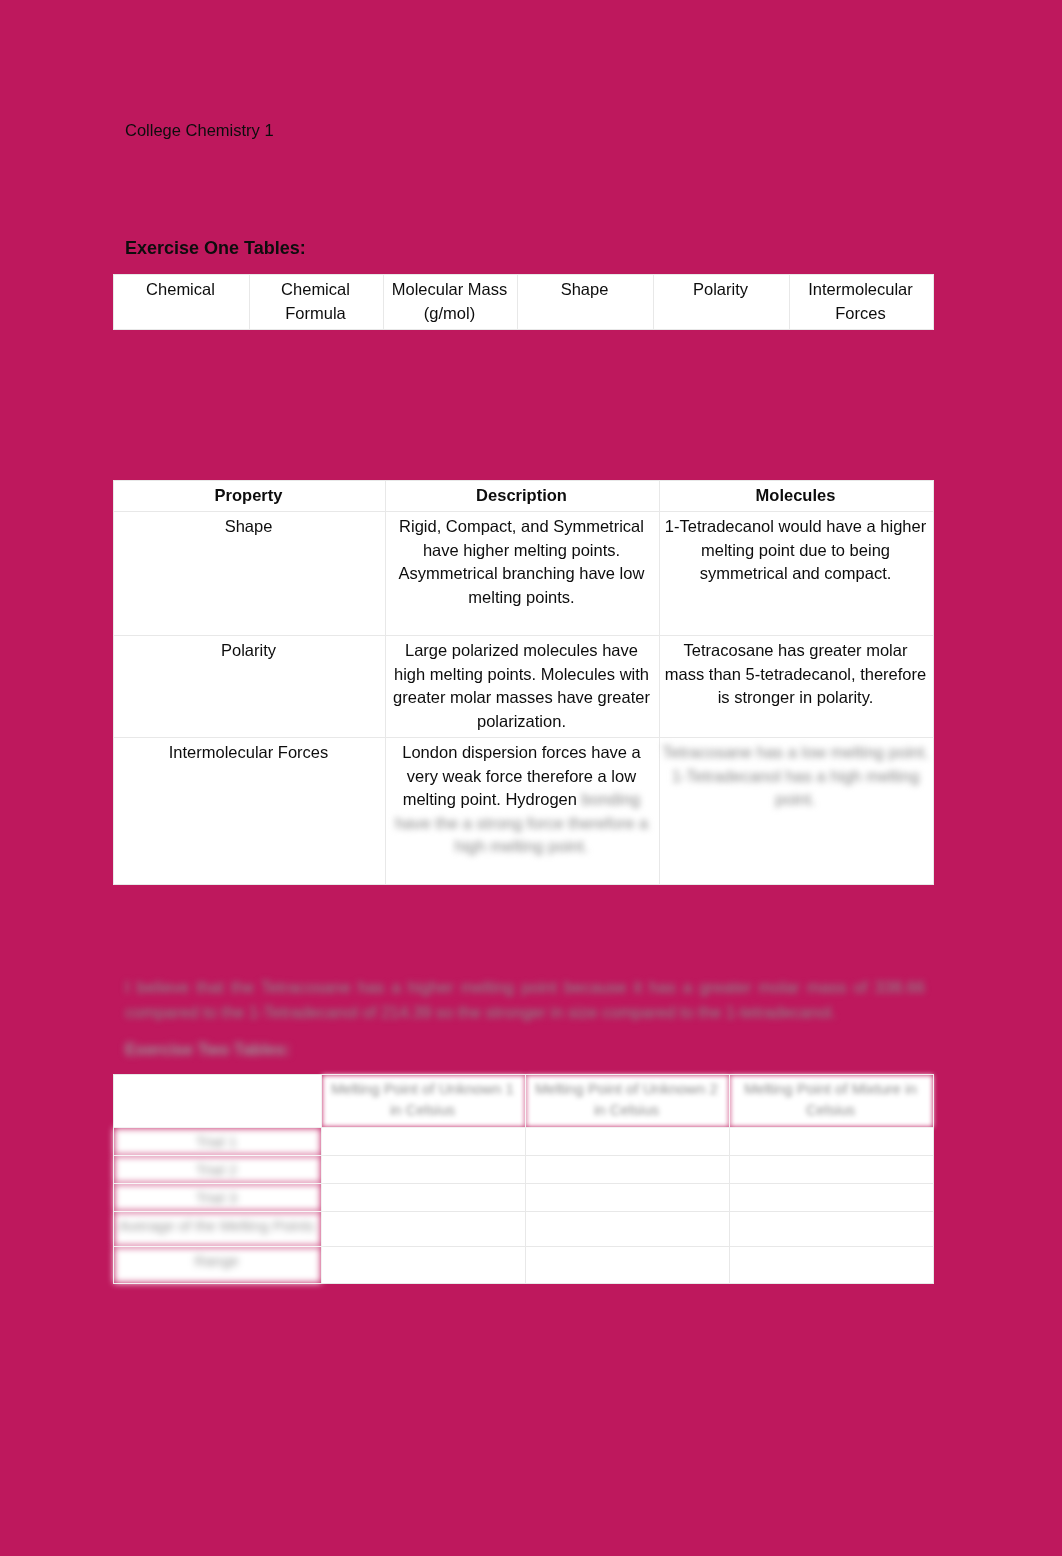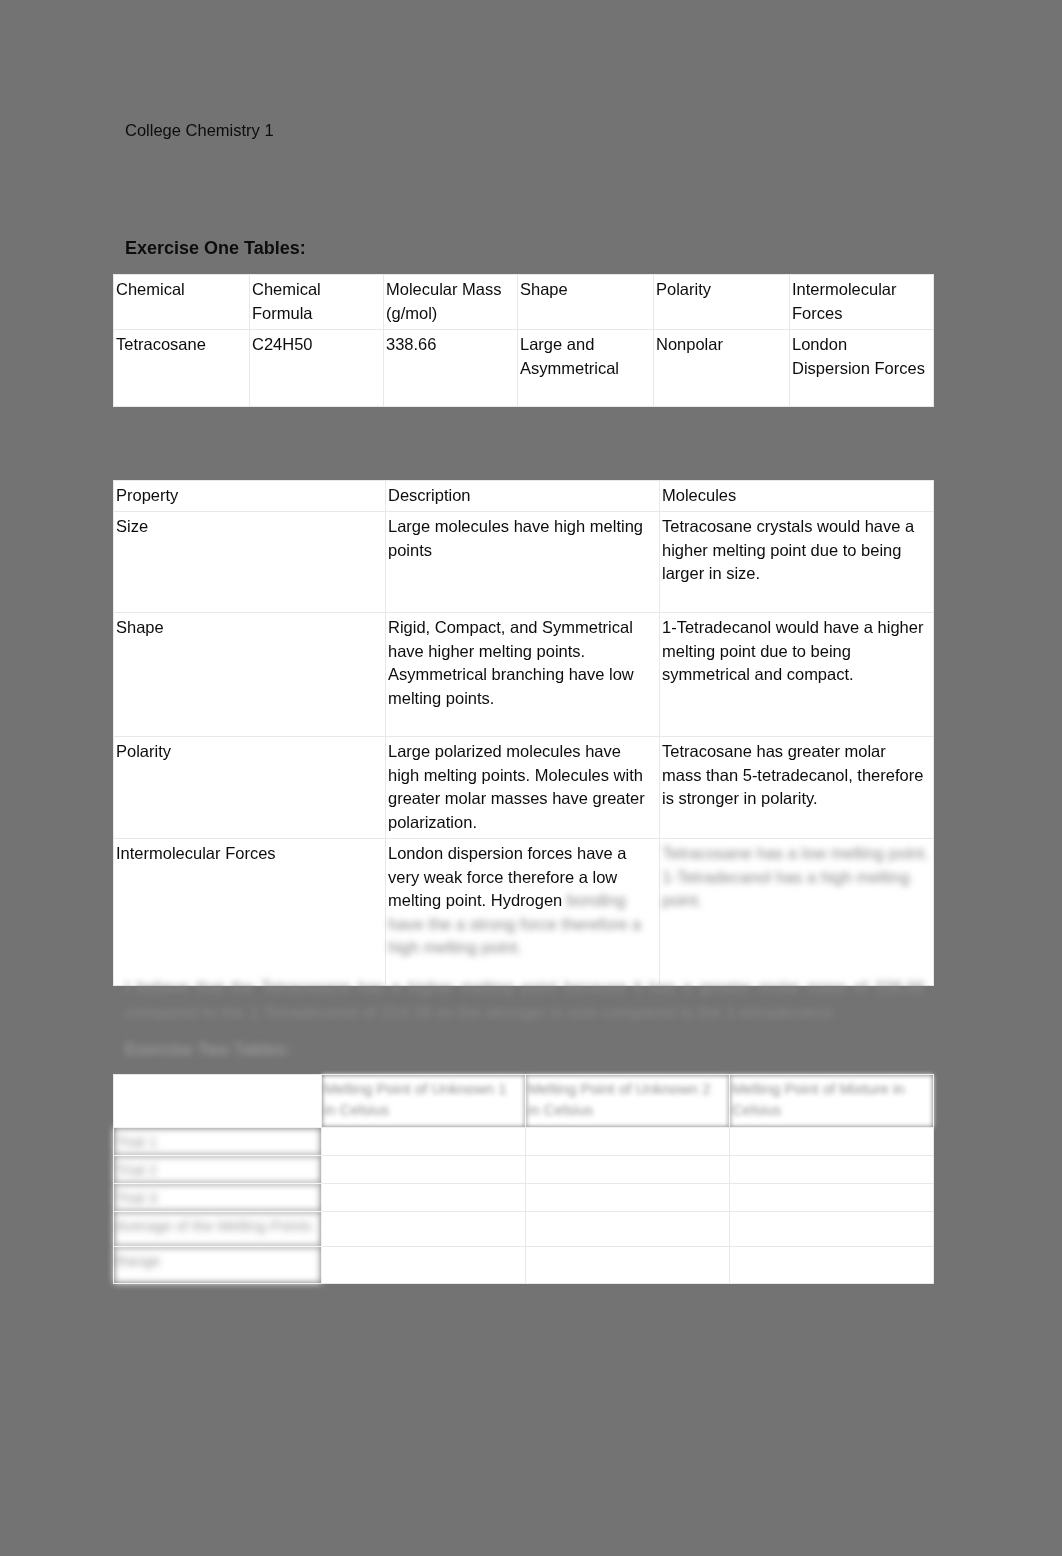--- a/index.html
+++ b/index.html
@@ -12,21 +12,21 @@
     width: 1062px;
     height: 1556px;
     font-family: "Liberation Sans", sans-serif;
     color: #000000;
     -webkit-font-smoothing: antialiased;
   }
   .page {
     position: relative;
     width: 1062px;
     height: 1556px;
-    background: #737373;
+    background: #be185d;
     overflow: hidden;
   }
 
   
   .doc-head {
     position: absolute;
     left: 125px;
     top: 120px;
     width: 810px;
   }
@@ -54,25 +54,25 @@
     table-layout: fixed;
     font-size: 16.5px;
     line-height: 23.5px;
     color: #0d0d0d;
   }
   .tbl td, .tbl th {
     border: 1px solid #e8e8e8;
     vertical-align: top;
     padding: 3px 4px 3px 2px;
     font-weight: normal;
-    text-align: left;
+    text-align: center;
     background: #ffffff;
   }
   .tbl .hd-bold {
-    font-weight: normal;
+    font-weight: bold;
     margin-top: 21px;
   }
   .center-cell {
     text-align: right;
   }
 
   
   #table-one {
     left: 113px;
     top: 274px;
@@ -167,48 +167,35 @@
     </colgroup>
     <tbody>
       <tr class="r-head">
         <td>Chemical</td>
         <td>Chemical Formula</td>
         <td>Molecular Mass (g/mol)</td>
         <td>Shape</td>
         <td>Polarity</td>
         <td>Intermolecular Forces</td>
       </tr>
-      <tr class="r-tetracosane">
-        <td>Tetracosane</td>
-        <td>C24H50</td>
-        <td>338.66</td>
-        <td>Large and Asymmetrical</td>
-        <td>Nonpolar</td>
-        <td>London Dispersion Forces</td>
-      </tr>
     </tbody>
   </table>
 
   <table class="tbl" id="table-two">
     <colgroup>
       <col style="width:272px">
         <col style="width:274px">
         <col style="width:274px">
     </colgroup>
     <tbody>
       <tr class="r-head">
         <td class="hd-bold">Property</td>
         <td class="hd-bold">Description</td>
         <td class="hd-bold">Molecules</td>
       </tr>
-      <tr class="r-size">
-        <td>Size</td>
-        <td>Large molecules have high melting points</td>
-        <td>Tetracosane crystals would have a higher melting point due to being larger in size.</td>
-      </tr>
       <tr class="r-shape">
         <td>Shape</td>
         <td>Rigid, Compact, and Symmetrical have higher melting points. Asymmetrical branching have low melting points.</td>
         <td>1-Tetradecanol would have a higher melting point due to being symmetrical and compact.</td>
       </tr>
       <tr class="r-polarity">
         <td>Polarity</td>
         <td class="center-cell">Large polarized molecules have high melting points. Molecules with greater molar masses have greater polarization.</td>
         <td>Tetracosane has greater molar mass than 5-tetradecanol, therefore is stronger in polarity.</td>
       </tr>

